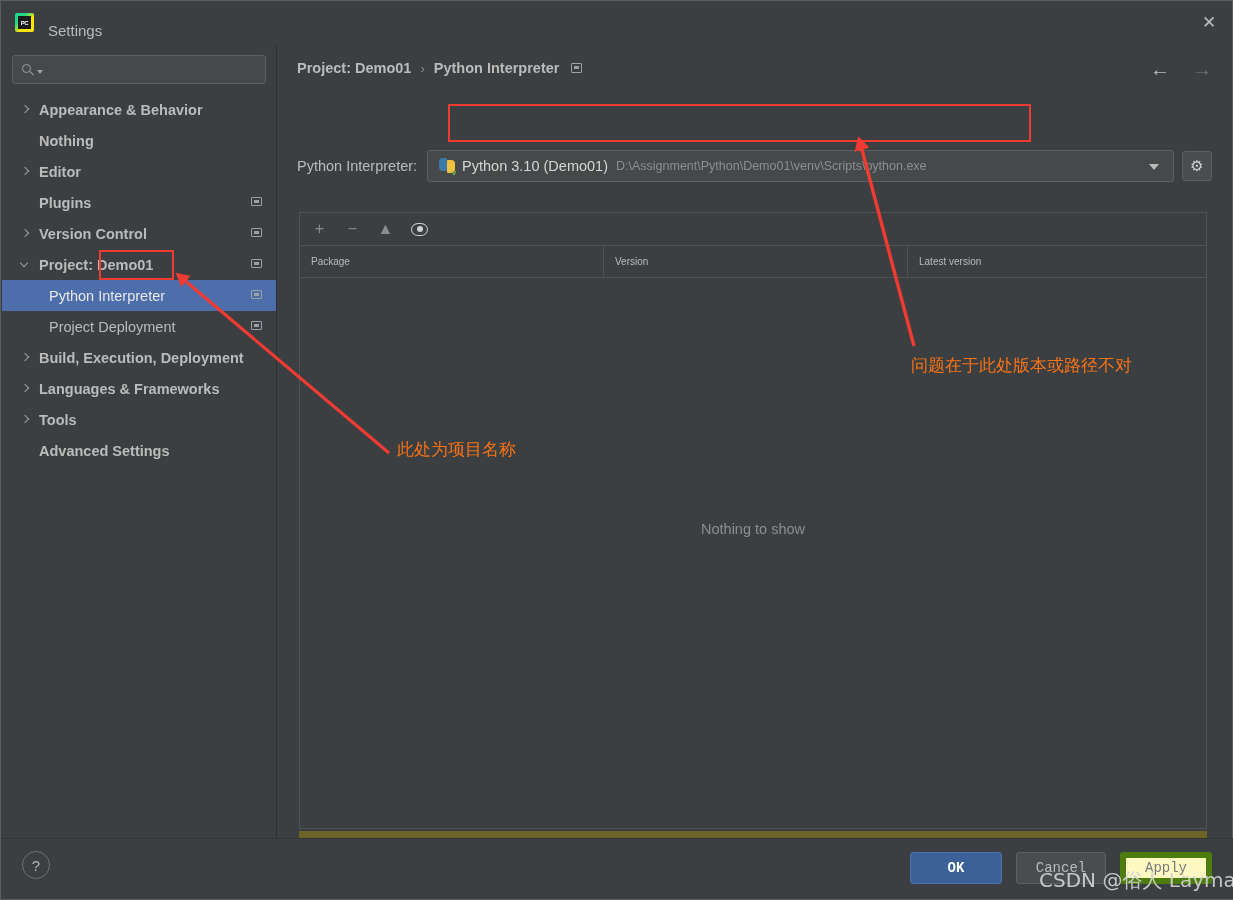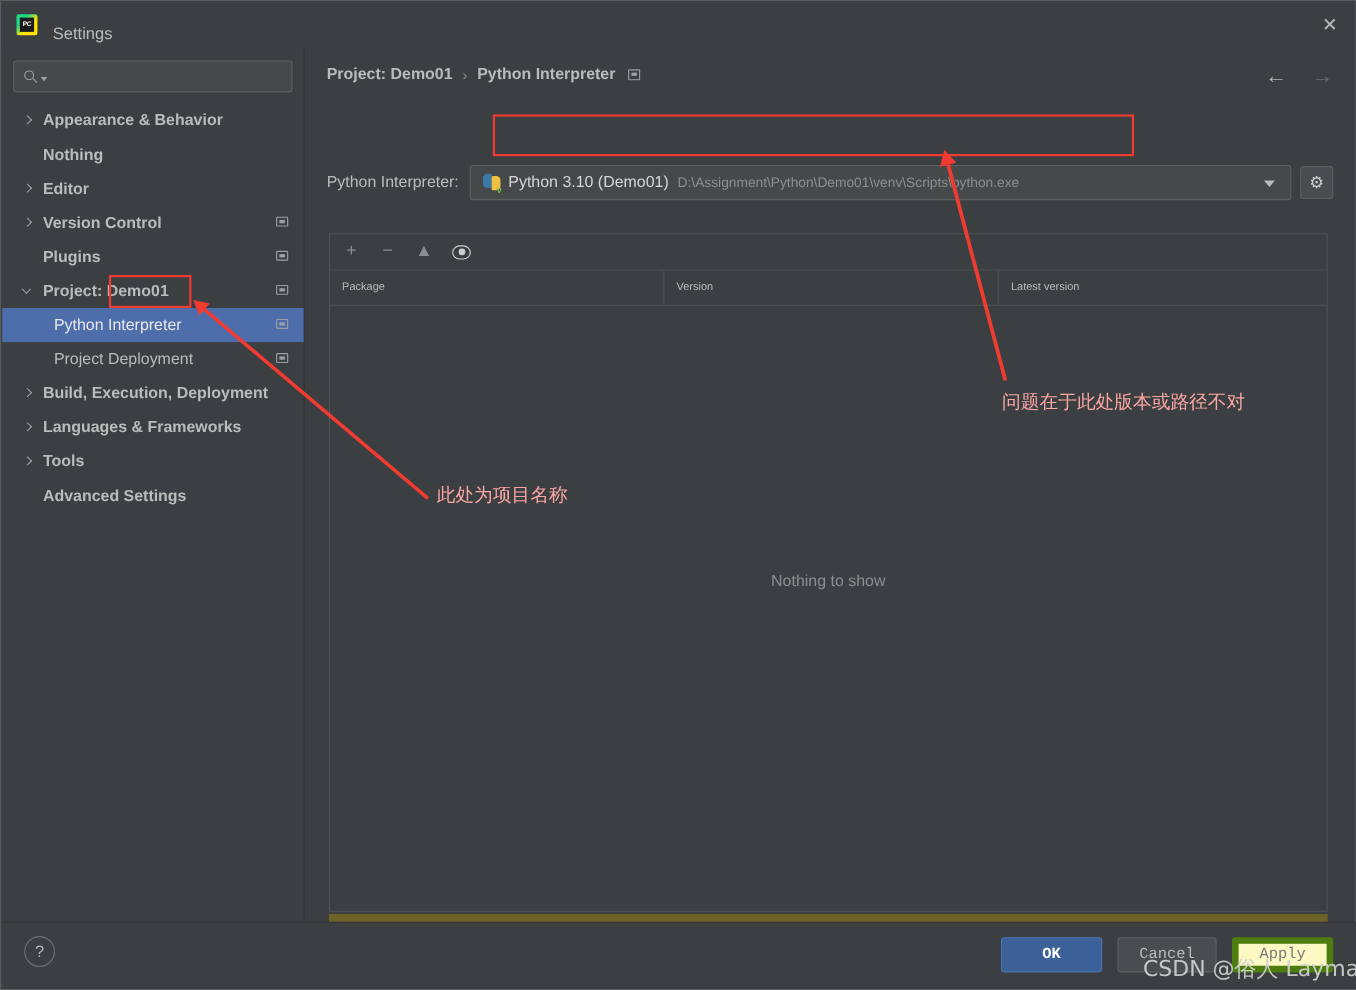--- a/index.html
+++ b/index.html
@@ -247,21 +247,21 @@
     left: 1014px; width: 90px; background: #4a4d4f; border: 1px solid #5e6163;
     color: #bbbbbb;
   }
   .btn-apply {
     left: 1118px; width: 92px; background: #fef9c3; border: 6px solid #4d7c0f;
     color: #76797b;
   }
 
   
   .anno {
-    position: absolute; color: #fca5a5; font-size: 17px;
+    position: absolute; color: #f97316; font-size: 17px;
     font-family: "DejaVu Sans", "Liberation Sans", sans-serif;
     white-space: nowrap;
     text-align: right;
   }
   .anno-project { left: 396px; top: 437px; }
   .anno-interp { left: 910px; top: 353px; }
   .hl-box {
     position: absolute; border: 2px solid #ef3b32; pointer-events: none;
   }
   .hl-demo { left: 98px; top: 249px; width: 75px; height: 30px; }
@@ -308,29 +308,29 @@
         </div>
         <div class="tree-row noarrow">
           <span class="tree-label">Nothing</span>
         </div>
         <div class="tree-row">
           <span class="arrow">
             <span class="chev"></span>
           </span>
           <span class="tree-label">Editor</span>
         </div>
-        <div class="tree-row">
-          <span class="arrow">
-            <span class="chev"></span>
-          </span>
-          <span class="tree-label">Version Control</span>
-          <span class="copy-badge"></span>
-        </div>
         <div class="tree-row noarrow">
           <span class="tree-label">Plugins</span>
+          <span class="copy-badge"></span>
+        </div>
+        <div class="tree-row">
+          <span class="arrow">
+            <span class="chev"></span>
+          </span>
+          <span class="tree-label">Version Control</span>
           <span class="copy-badge"></span>
         </div>
         <div class="tree-row">
           <span class="arrow expanded">
             <span class="chev"></span>
           </span>
           <span class="tree-label">Project: Demo01</span>
           <span class="copy-badge"></span>
         </div>
         <div class="tree-row selected child">

